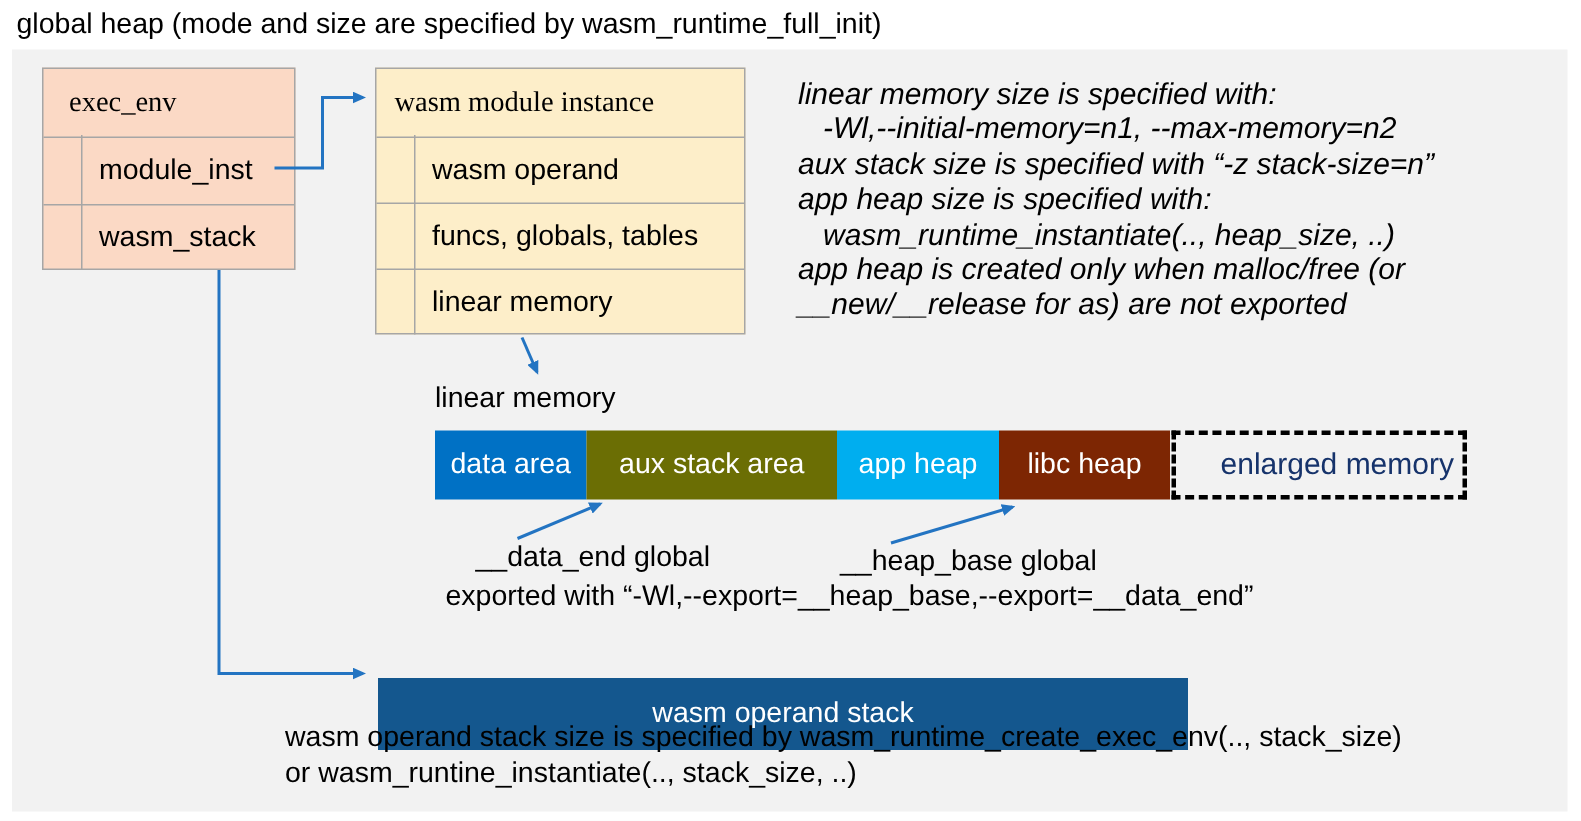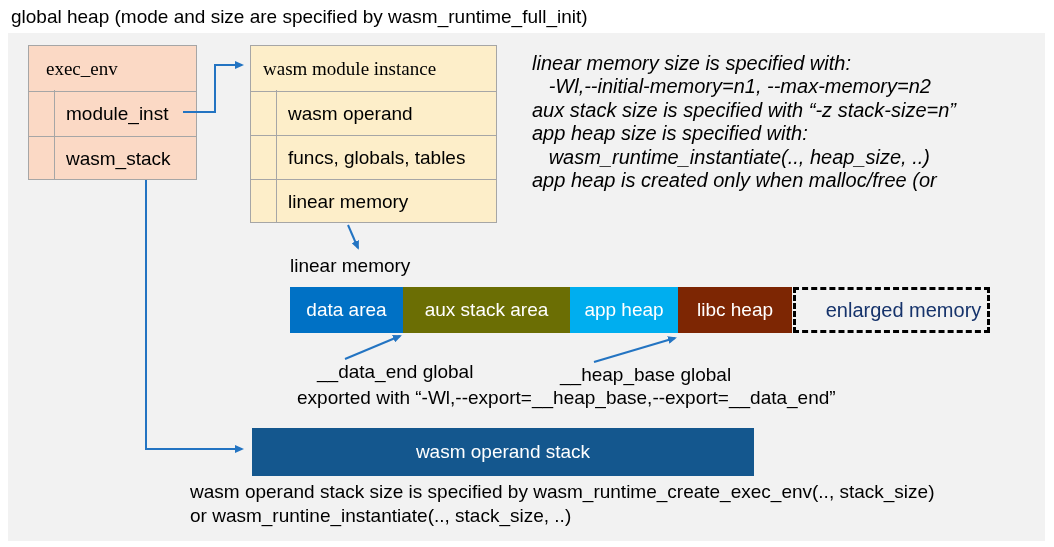--- a/index.html
+++ b/index.html
@@ -26,32 +26,32 @@
   #module-instance .vline{left:25px;top:44px;height:133px;}
 
   
   .info{position:absolute;left:532px;top:52px;font-size:20px;line-height:23.4px;font-style:italic;}
   .info-line{white-space:pre;}
 
   
   .lm-label{position:absolute;left:290px;top:255px;font-size:19px;}
   .membar{position:absolute;left:290px;top:287px;width:700px;height:46px;display:flex;}
   .seg{display:flex;align-items:center;justify-content:center;font-size:19px;color:#fff;box-sizing:border-box;}
-  .seg-0{width:113px;}
+  .seg-0{width:101px;}
   .seg-1{width:167px;}
   .seg-2{width:108px;}
   .seg-3{width:114px;}
   .seg-4{width:197px;margin-left:1px;border:3px dashed #000;background:transparent;font-size:20px;}
 
   .lbl-data-end{position:absolute;left:317px;top:361px;font-size:19px;}
   .lbl-heap-base{position:absolute;left:560px;top:364px;font-size:19px;}
   .lbl-export{position:absolute;left:297px;top:387px;font-size:19px;}
 
   
-  .opbar{position:absolute;left:252px;top:428px;width:502px;height:48px;
+  .opbar{position:absolute;left:252px;top:452px;width:540px;height:48px;
          display:flex;align-items:center;justify-content:center;color:#fff;font-size:19px;}
   .opnote{position:absolute;left:190px;top:480px;font-size:19px;line-height:23.5px;}
 
   svg.arrows{position:absolute;left:0;top:0;width:1054px;height:547px;pointer-events:none;}
 </style>
 </head>
 <body>
 
 <div class="canvas">
   <div class="panel"></div>
@@ -73,20 +73,21 @@
     <div class="vline"></div>
   </div>
 
   <div class="info">
     <div class="info-line">linear memory size is specified with:</div>
     <div class="info-line">   -Wl,--initial-memory=n1, --max-memory=n2</div>
     <div class="info-line">aux stack size is specified with “-z stack-size=n”</div>
     <div class="info-line">app heap size is specified with:</div>
     <div class="info-line">   wasm_runtime_instantiate(.., heap_size, ..)</div>
     <div class="info-line">app heap is created only when malloc/free (or</div>
+    <div class="info-line">__new/__release for as) are not exported</div>
   </div>
 
   <div class="lm-label">linear memory</div>
   <div class="membar">
     <div class="seg seg-0" style="background: rgb(0, 113, 197); color: rgb(255, 255, 255);">data area</div>
     <div class="seg seg-1" style="background: rgb(107, 110, 4); color: rgb(255, 255, 255);">aux stack area</div>
     <div class="seg seg-2" style="background: rgb(0, 174, 239); color: rgb(255, 255, 255);">app heap</div>
     <div class="seg seg-3" style="background: rgb(125, 38, 3); color: rgb(255, 255, 255);">libc heap</div>
     <div class="seg seg-4" style="color: rgb(22, 51, 107); padding-left: 24px;">enlarged memory</div>
   </div>

